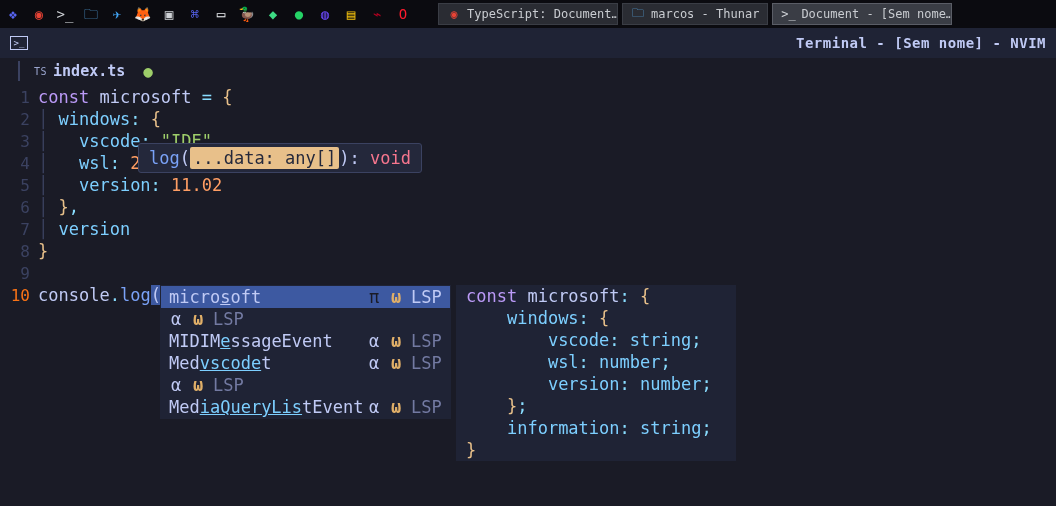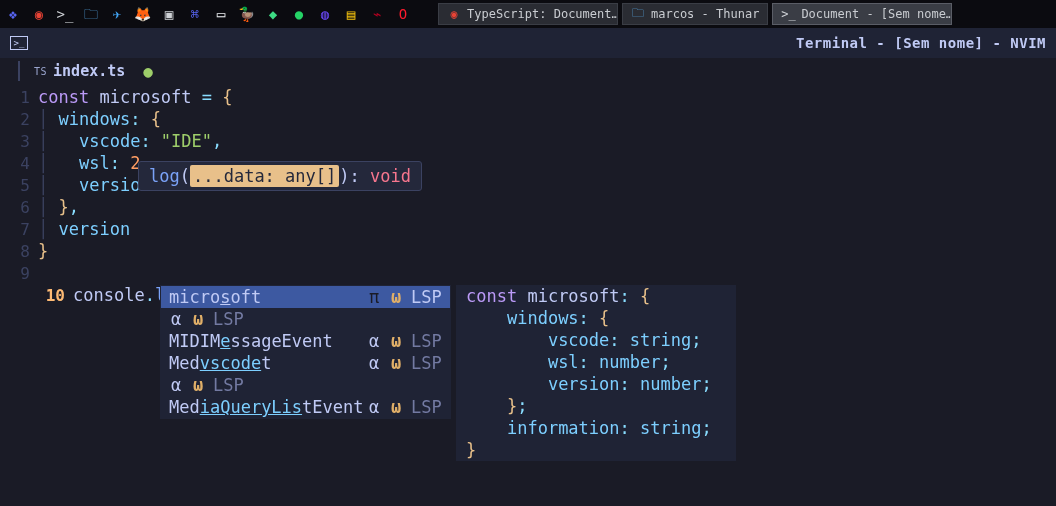--- a/index.html
+++ b/index.html
@@ -81,37 +81,37 @@
     white-space: pre;
   }
   .gutter {
     width: 38px;
     text-align: right;
     color: #3b4261;
     font-size: 16px;
     padding-right: 8px;
     flex: 0 0 38px;
   }
-  .gutter.cur { color: #fdba74; font-weight:bold;margin-left:35px; }
+  .gutter.cur { color: #f97316; font-weight:normal; }
   .indent { color:#3b4261; }
   .kw { color:#bb9af7; }          
   .ident { color:#c0caf5; }
   .prop { color:#7dcfff; }        
   .punc { color:#89ddff; }
   .str { color:#9ece6a; }
   .num { color:#ff9e64; }
   .brace { color:#e8c08a; }
   .call-obj { color:#c0caf5; }
   .call-fn { color:#7aa2f7; }
   .paren-hi { background:#3d59a1; color:#c0caf5; }
 
   
   .sig-popup {
     position: absolute;
-    left: 138px; top: 103px;
+    left: 138px; top: 85px;
     background:#24283b;
     border:1px solid #3b4261;
     border-radius:3px;
     padding: 4px 10px;
     font-size:17px;
     color:#c0caf5;
   }
   .sig-popup .sig-fn { color:#7aa2f7; }
   .sig-popup .sig-param { background:#e8c08a; color:#24283b; padding:1px 3px; border-radius:2px; }
   .sig-popup .sig-ret { color:#f7768e; }

